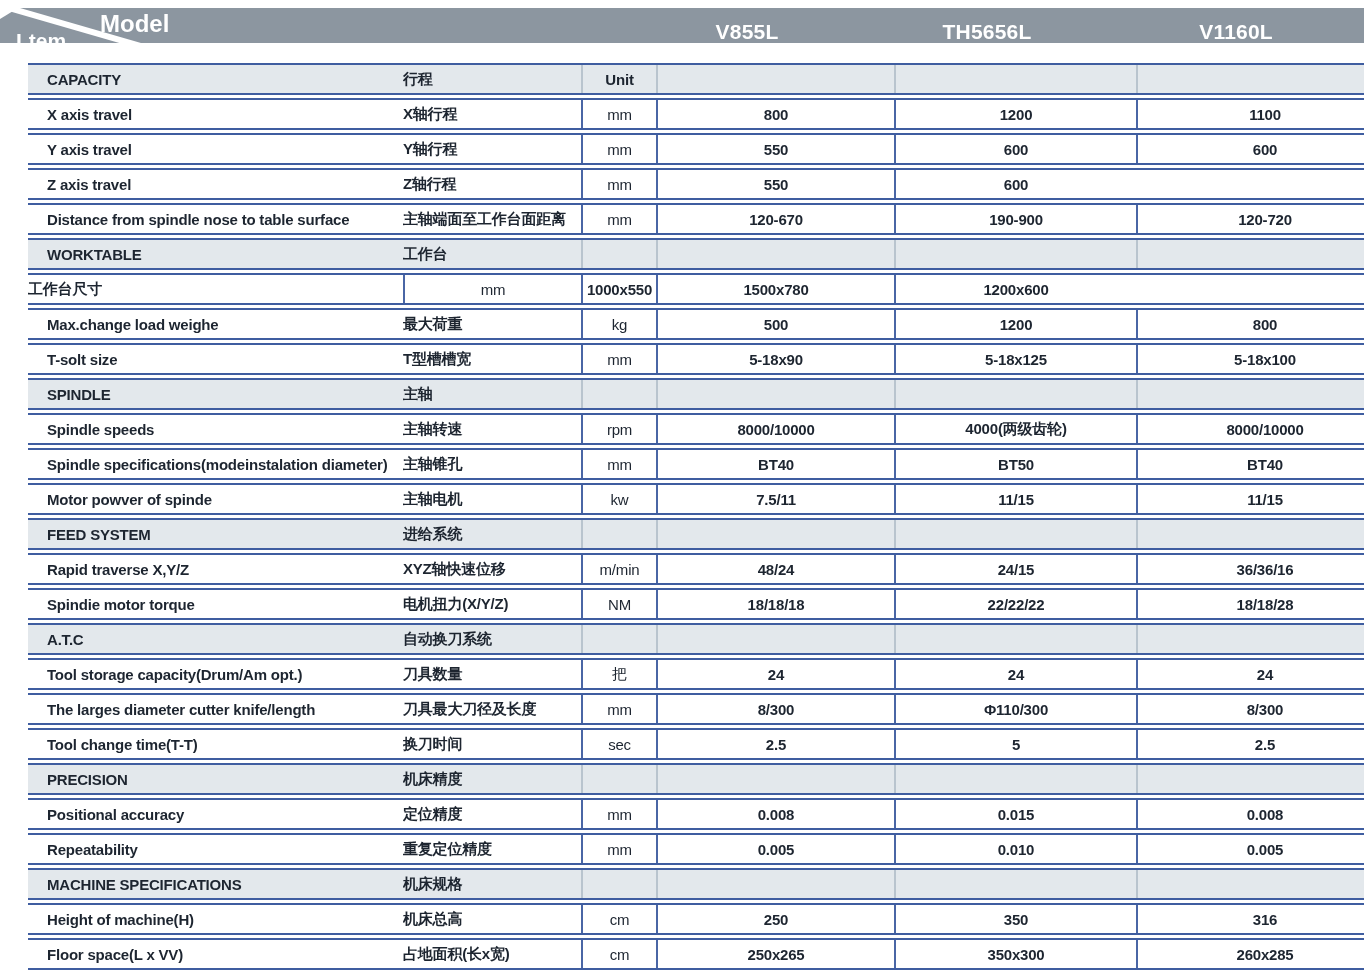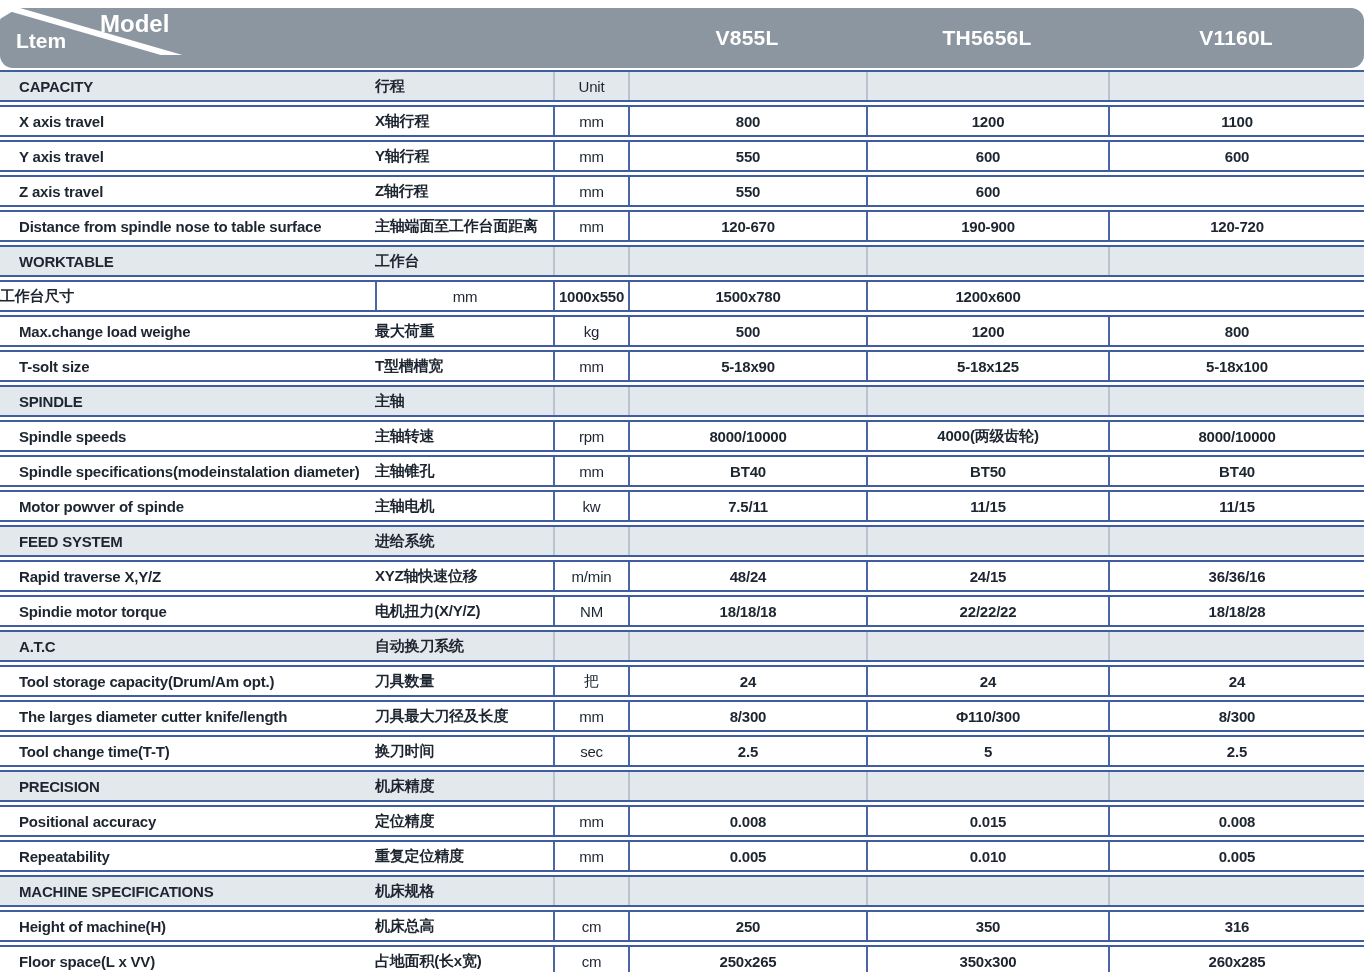--- a/index.html
+++ b/index.html
@@ -9,24 +9,23 @@
     color:#1d2530;
     -webkit-font-smoothing:antialiased;
   }
   #spec-table{width:1364px;padding-top:8px;box-sizing:border-box;}
 
   
   .header-band{
     position:relative;
     display:grid;
     grid-template-columns:375px 178px 75px 238px 242px 256px;
-    height:60px;
+    height:35px;
     background:#8c96a0;
-    margin-bottom:2px;
-    border-radius:13px;
+    margin-bottom:20px;
   }
   .model-cell{
     display:flex;align-items:center;justify-content:center;
     color:#ffffff;font-size:21px;font-weight:700;letter-spacing:0.2px;
   }
   .corner-cell{position:relative;height:47px;}
   .corner-svg{position:absolute;left:0;top:0;}
   .corner-model{
     position:absolute;left:100px;top:2px;
     color:#ffffff;font-size:24px;font-weight:700;
@@ -39,20 +38,21 @@
   
   .row{
     display:grid;
     grid-template-columns:375px 178px 75px 238px 242px 256px;
     height:28px;
     border-top:2px solid #3f5da0;
     border-bottom:2px solid #3f5da0;
     margin-bottom:3px;
     background:#ffffff;
     align-items:center;
+    margin-left:28px;
   }
   .row:last-child{border-bottom:3px solid #2f54a0;margin-bottom:0;}
   .row.section{background:#e3e8ec;}
 
   .cell{
     height:28px;display:flex;align-items:center;
     font-size:15px;letter-spacing:-0.2px;
     white-space:nowrap;overflow:hidden;
     box-sizing:border-box;
   }
@@ -60,21 +60,21 @@
   .c-zh{font-weight:600;}
   .c-unit{justify-content:center;font-weight:400;}
   .c-val{justify-content:center;font-weight:600;}
 
   
   .row .c-unit,.row .c-val{border-left:2px solid #4a66a5;}
   .row.section .c-unit,.row.section .c-val{border-left:2px solid #b9c4ce;}
 
   .row.section .c-en{font-weight:700;font-size:15px;}
   .row.section .c-zh{font-weight:700;}
-  .row.section .c-unit{font-weight:400;}
+  .row.section .c-unit{font-weight:700;}
 </style>
 </head>
 <body>
 
 <div id="spec-table">
 
   <div class="header-band">
     <div class="corner-cell">
       <svg class="corner-svg" width="210" height="47" viewBox="0 0 210 47">
         <polygon points="0,0 18,0 0,11" fill="#ffffff"></polygon>

